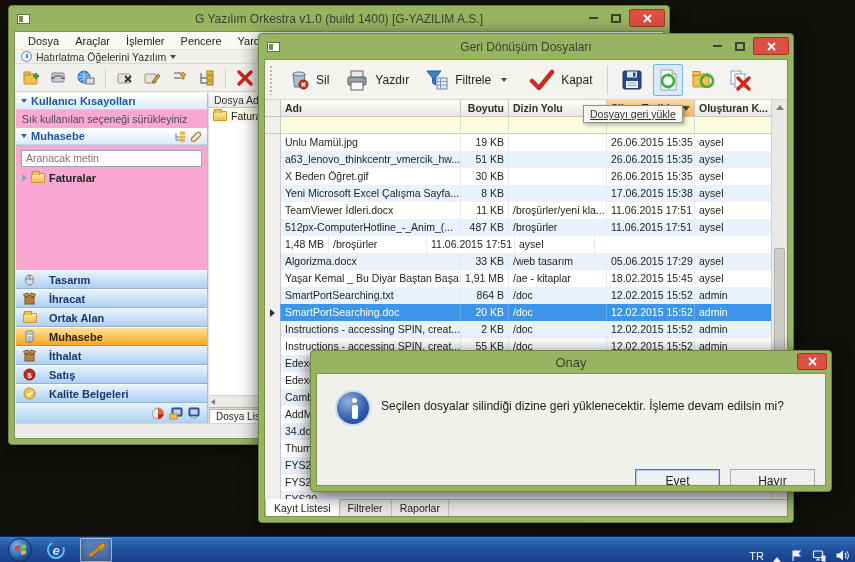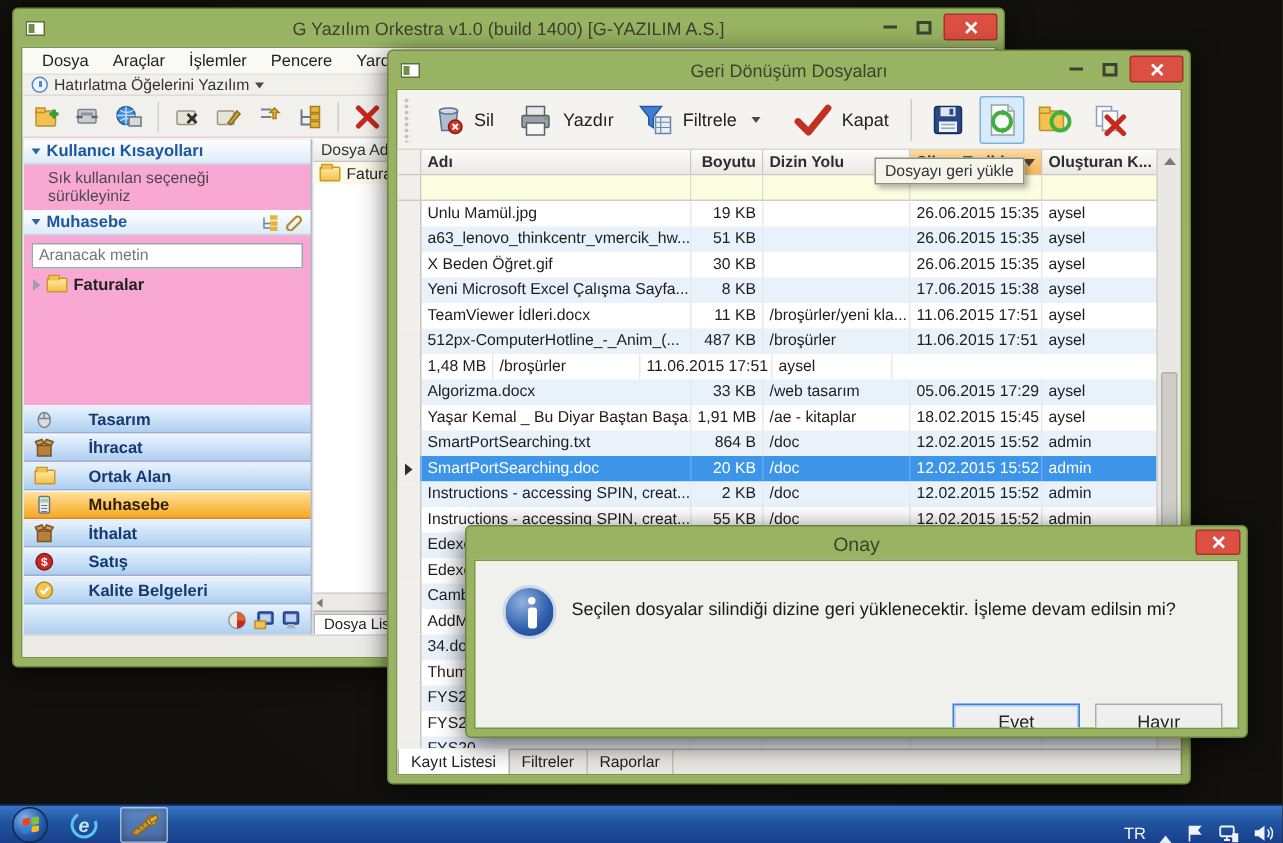--- a/index.html
+++ b/index.html
@@ -28,29 +28,29 @@
   .clock-ico::after{content:"";position:absolute;left:4px;top:2px;width:1.5px;height:4px;background:#5b88c4;}
   .caret-d{width:0;height:0;border-left:3.5px solid transparent;border-right:3.5px solid transparent;border-top:4px solid #4a4a44;display:inline-block;}
   .toolbar-main{height:28px;background:#f1f0ec;border-bottom:1px solid #d7d5ce;display:flex;align-items:center;padding-left:6px;gap:5px;}
   .tsep{width:1px;height:20px;background:#cfcdc5;margin:0 3px;}
   .ticon{width:22px;height:20px;display:flex;align-items:center;justify-content:center;}
   .mainbody{display:flex;position:absolute;top:61px;left:0;right:0;bottom:15px;}
   .sidebar{width:193px;background:#f9a8d4;border-right:1px solid #aebccb;display:flex;flex-direction:column;border-left:1px solid #e4e8ec;}
   .panel-hdr{height:17px;background:linear-gradient(#ffffff,#dcebf8);border-bottom:1px solid #c2d4e6;display:flex;align-items:center;padding:0 5px;gap:4px;}
   .panel-hdr .lbl{font-size:11px;font-weight:bold;color:#1e56a0;}
   .caret-blue{width:0;height:0;border-left:3.5px solid transparent;border-right:3.5px solid transparent;border-top:4px solid #2a62ac;}
-  .hint{font-size:10.5px;color:#4a4a4a;padding:3px 16px;}
+  .hint{font-size:10.5px;color:#4a4a4a;padding:3px 6px;}
   .searchrow{padding:3px 5px;}
   .searchrow input{width:100%;height:17px;border:1px solid #9aa5b1;font-size:10.5px;padding:0 4px;color:#333;background:#fff;outline:none;}
   .treerow{display:flex;align-items:center;gap:4px;padding:2px 6px;font-size:11px;color:#222;font-weight:bold;}
   .tri-r-o{width:0;height:0;border-top:4px solid transparent;border-bottom:4px solid transparent;border-left:5px solid #9aa0a8;}
   .folder{width:14px;height:10px;background:linear-gradient(#ffe9a0,#f3c14f);border:1px solid #c89a2e;border-radius:1px;position:relative;}
   .folder::before{content:"";position:absolute;top:-3px;left:0;width:6px;height:3px;background:#f3c14f;border:1px solid #c89a2e;border-bottom:none;border-radius:1px 1px 0 0;}
   .spacer{flex:1;}
-  .nav-item{height:19px;display:flex;align-items:center;gap:22px;padding-left:6px;background:linear-gradient(#e8f3fd,#aecff0);border-top:1px solid #f3f9ff;border-bottom:1px solid #8fb3da;font-size:11px;font-weight:bold;color:#153a70;}
+  .nav-item{height:19px;display:flex;align-items:center;gap:12px;padding-left:6px;background:linear-gradient(#e8f3fd,#aecff0);border-top:1px solid #f3f9ff;border-bottom:1px solid #8fb3da;font-size:11px;font-weight:bold;color:#153a70;}
   .nav-item.active{background:linear-gradient(#fee29b,#f6a81e);border-bottom:1px solid #cf8a14;color:#2b1e03;}
   .nicon{width:15px;height:13px;display:flex;align-items:center;justify-content:center;}
   .nav-footer{height:20px;background:linear-gradient(#e8f3fd,#aecff0);display:flex;align-items:center;justify-content:flex-end;gap:4px;padding-right:6px;}
   .filepanel{flex:1;background:#fff;display:flex;flex-direction:column;border-left:1px solid #d7dce2;}
   .fp-hdr{height:15px;background:linear-gradient(#fbfbfa,#e9e8e3);border-bottom:1px solid #c9c7c0;font-size:10.5px;color:#333;padding:0 5px;line-height:15px;}
   .fp-item{height:15px;display:flex;align-items:center;gap:4px;padding:0 4px;font-size:10.5px;color:#222;background:#fdf9e8;}
   .hscroll{height:12px;background:#eceae6;border-top:1px solid #d2d0ca;display:flex;align-items:center;padding-left:2px;}
   .tri-l{width:0;height:0;border-top:3.5px solid transparent;border-bottom:3.5px solid transparent;border-right:4px solid #7d7b76;}
   .fp-tabs{height:16px;background:#dcd9d3;border-top:1px solid #b9b6b0;display:flex;align-items:flex-end;}
   .fp-tab{background:#fff;border:1px solid #b9b6b0;border-bottom:none;font-size:10px;padding:1px 6px;color:#222;}
@@ -82,21 +82,21 @@
   .tri-down-s{width:0;height:0;border-left:4px solid transparent;border-right:4px solid transparent;border-top:5px solid #4a4538;}
   .vscroll{position:absolute;top:0;right:0;width:16px;bottom:0;background:#eae8e4;border-left:1px solid #d2d0ca;}
   .vs-up{height:15px;display:flex;align-items:center;justify-content:center;}
   .tri-u{width:0;height:0;border-left:4px solid transparent;border-right:4px solid transparent;border-bottom:5px solid #7d7b76;}
   .vs-thumb{position:absolute;left:2px;right:2px;top:148px;height:155px;background:#cfcdc8;border:1px solid #b3b1ab;border-radius:2px;}
   .tabs2{position:absolute;left:0;right:0;bottom:0;height:17px;background:#e9e7e2;border-top:1px solid #b5b2ab;display:flex;align-items:stretch;}
   .tab2{font-size:10.5px;color:#222;padding:2px 8px;border-right:1px solid #c2bfb8;display:flex;align-items:center;}
   .tab2.active{background:#fff;border-right:1px solid #b5b2ab;border-left:1px solid #b5b2ab;margin-top:-1px;border-top:1px solid #fff;}
 
   
-  #tooltip{position:absolute;left:583px;top:105px;z-index:3;background:#f5f5ec;border:1px solid #8f9383;padding:2px 6px;font-size:10.5px;color:#333;box-shadow:2px 2px 4px rgba(0,0,0,.3);}
+  #tooltip{position:absolute;left:583px;top:105px;z-index:3;background:#f5f5ec;border:1px solid #8f9383;padding:2px 6px;font-size:10.5px;color:#333;box-shadow:2px 2px 4px rgba(0,0,0,.3);text-decoration:underline;}
 
   
   #dialog{left:310px;top:350px;width:522px;height:142px;z-index:4;}
   #dialog .title{font-size:13px;}
   #dialog .inner{top:22px;background:#f0f0ed;}
   #dialog .titlebar{height:22px;}
   .info-ico{position:absolute;left:18px;top:16px;width:36px;height:36px;border-radius:50%;background:radial-gradient(circle at 35% 30%,#8fb2de,#2d5cab 60%,#1c4084);border:2px solid #cdd9ea;}
   .info-ico .dot{position:absolute;left:15px;top:6px;width:5px;height:5px;border-radius:50%;background:#fff;}
   .info-ico .bar{position:absolute;left:14.5px;top:13px;width:6px;height:14px;border-radius:2px;background:#fff;}
   .dlg-msg{position:absolute;left:64px;top:24px;right:20px;font-size:12px;color:#1a1a1a;line-height:16px;}

